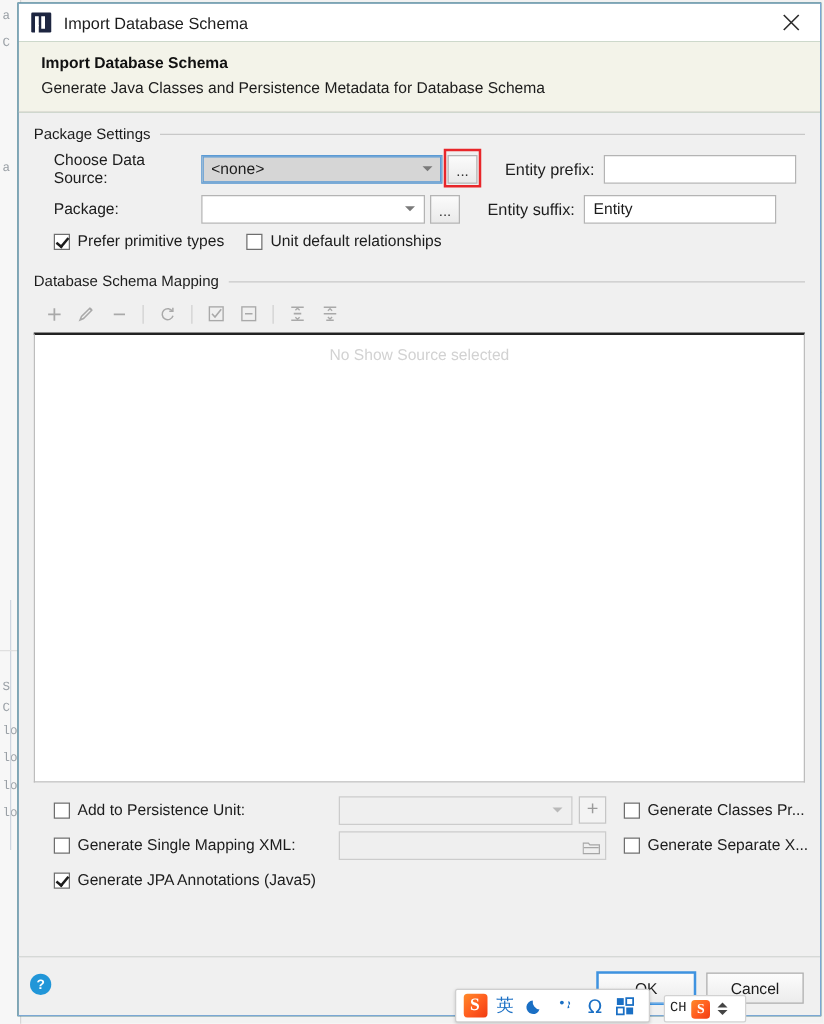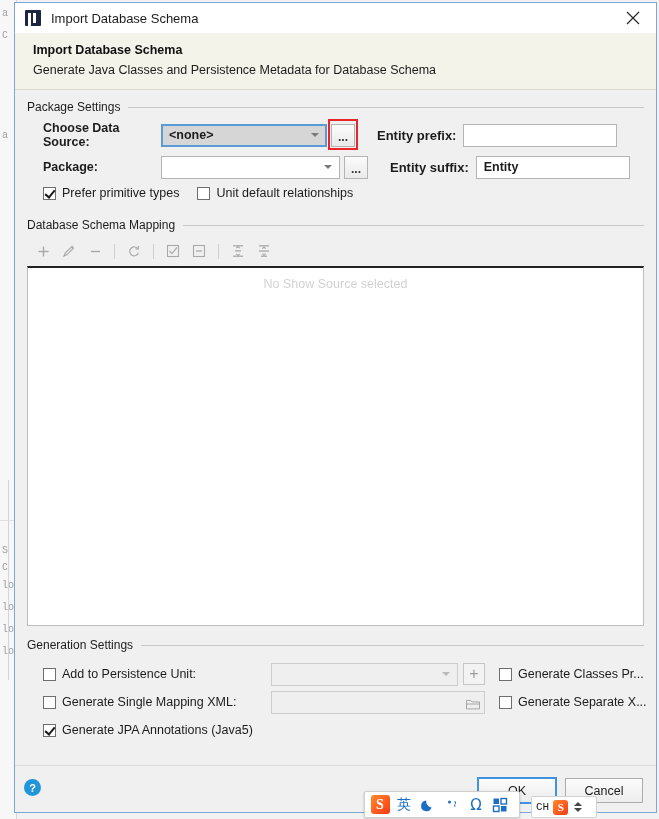--- a/index.html
+++ b/index.html
@@ -158,21 +158,20 @@
   
   .form {
     margin-top: 8px;
     padding-left: 16px;
   }
   .frow {
     display: flex;
     align-items: center;
     height: 26px;
     margin-bottom: 6px;
-    font-weight: bold;
   }
   .flabel {
     font-size: 12.5px;
     color: #1c1c1c;
     width: 118px;
     flex: 0 0 auto;
   }
 
   .combo {
     height: 23px;
@@ -538,21 +537,21 @@
 
     <div class="group-head">
       <span class="lbl">Package Settings</span>
       <span class="rule"></span>
     </div>
 
     <div class="form">
 
       <div class="frow">
         <span class="flabel">Choose Data Source:</span>
-        <div class="combo focused" style="width:166px;">
+        <div class="combo focused" style="width:193px;">
           <span>&lt;none&gt;</span>
           <span class="arrow"></span>
         </div>
         <div class="dots-wrap highlight">
           <div class="dots-btn">...</div>
         </div>
         <span class="rlabel">Entity prefix:</span>
         <div class="tfield" style="width:154px;"></div>
       </div>
 
@@ -644,24 +643,20 @@
         </svg>
       </div>
     </div>
 
     <div class="schema-panel">
       <div class="empty-msg">
         <div>No Show Source selected</div>
       </div>
     </div>
 
-    <div class="group-head" style="margin-top:12px;">
-      <span class="lbl">Generation Settings</span>
-      <span class="rule"></span>
-    </div>
 
     <div class="gen">
 
       <div class="grow">
         <span class="cb gcb">
           <span class="cbox"></span>
           <span>Add to Persistence Unit:</span>
         </span>
         <div class="gcombo-wrap">
           <div class="combo disabled" style="width:187px;">

